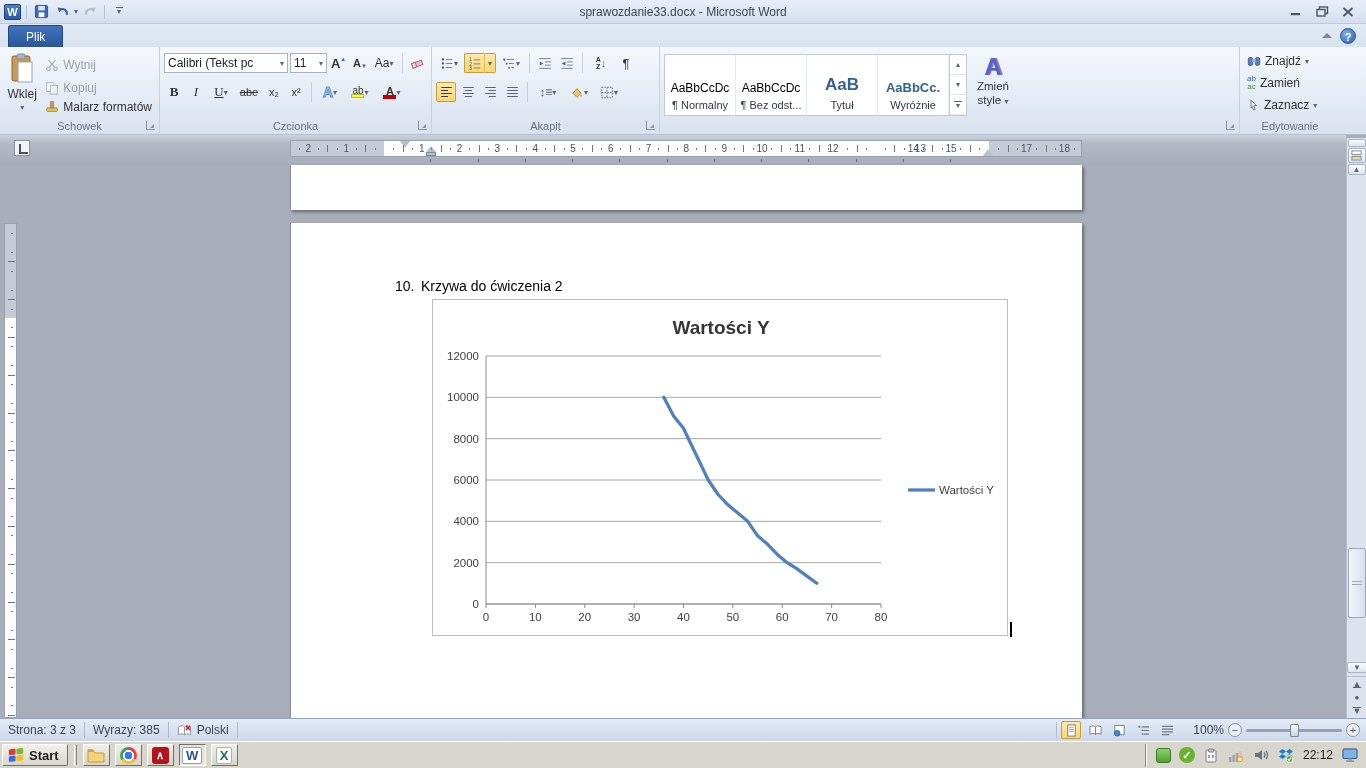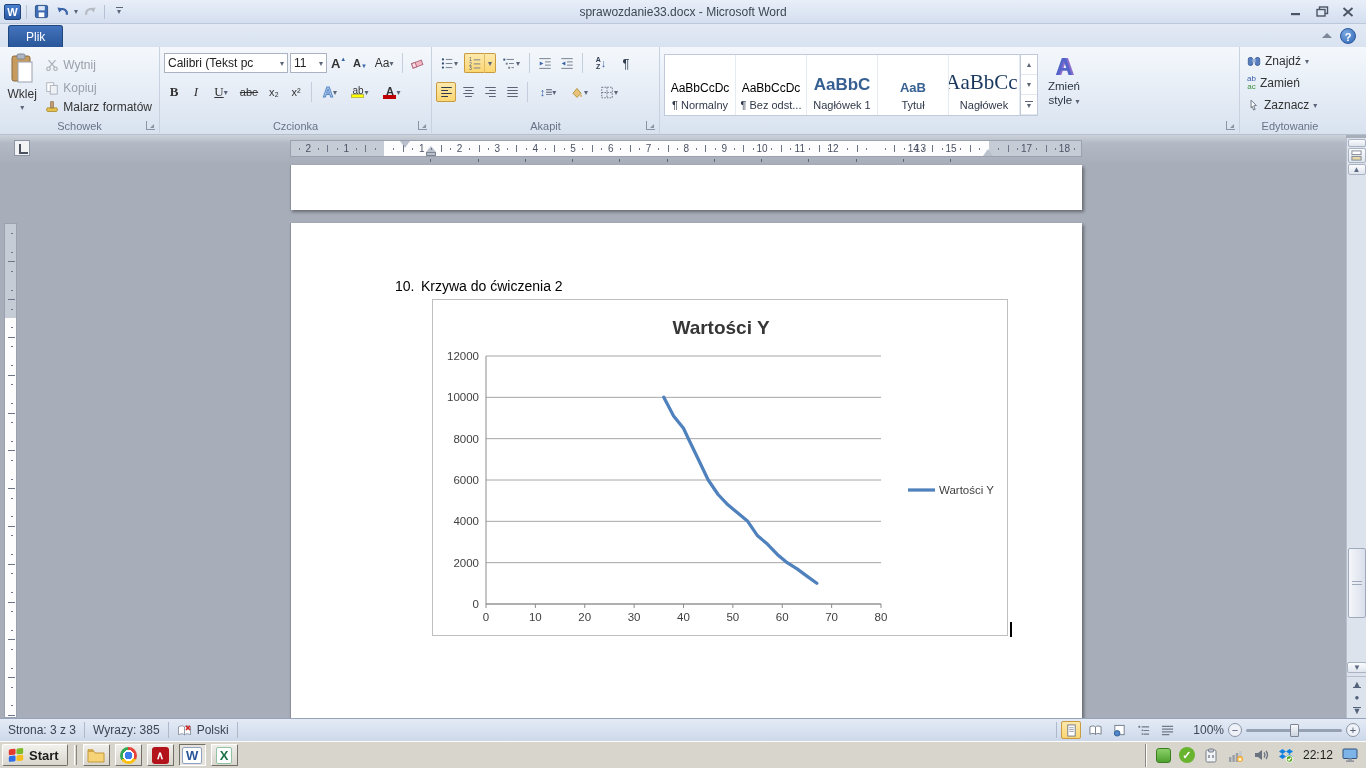--- a/index.html
+++ b/index.html
@@ -433,30 +433,26 @@
       <div id="style-gallery">
           <div class="gitem">
             <div class="gsample">AaBbCcDc</div>
             <div class="gname">¶ Normalny</div>
           </div>
           <div class="gitem">
             <div class="gsample">AaBbCcDc</div>
             <div class="gname">¶ Bez odst...</div>
           </div>
           <div class="gitem">
-            <div class="gsample">AaBbC</div>
-            <div class="gname">Nagłówek 1</div>
-          </div>
-          <div class="gitem">
             <div class="gsample">AaB</div>
             <div class="gname">Tytuł</div>
           </div>
           <div class="gitem">
             <div class="gsample">AaBbCc.</div>
-            <div class="gname">Nagłówek</div>
+            <div class="gname">Wyróżnie</div>
           </div>
         </div>
       <div class="gscroll" style="height:62px;margin-top:4px;background:#fff;border:1px solid #c0cada;border-left:none;width:17px">
         <div>▲</div>
         <div>▼</div>
         <div>
             <span class="stack">
               <span style="width:8px;height:1px;background:#5c6574"></span>
               <span>▼</span>
             </span>

